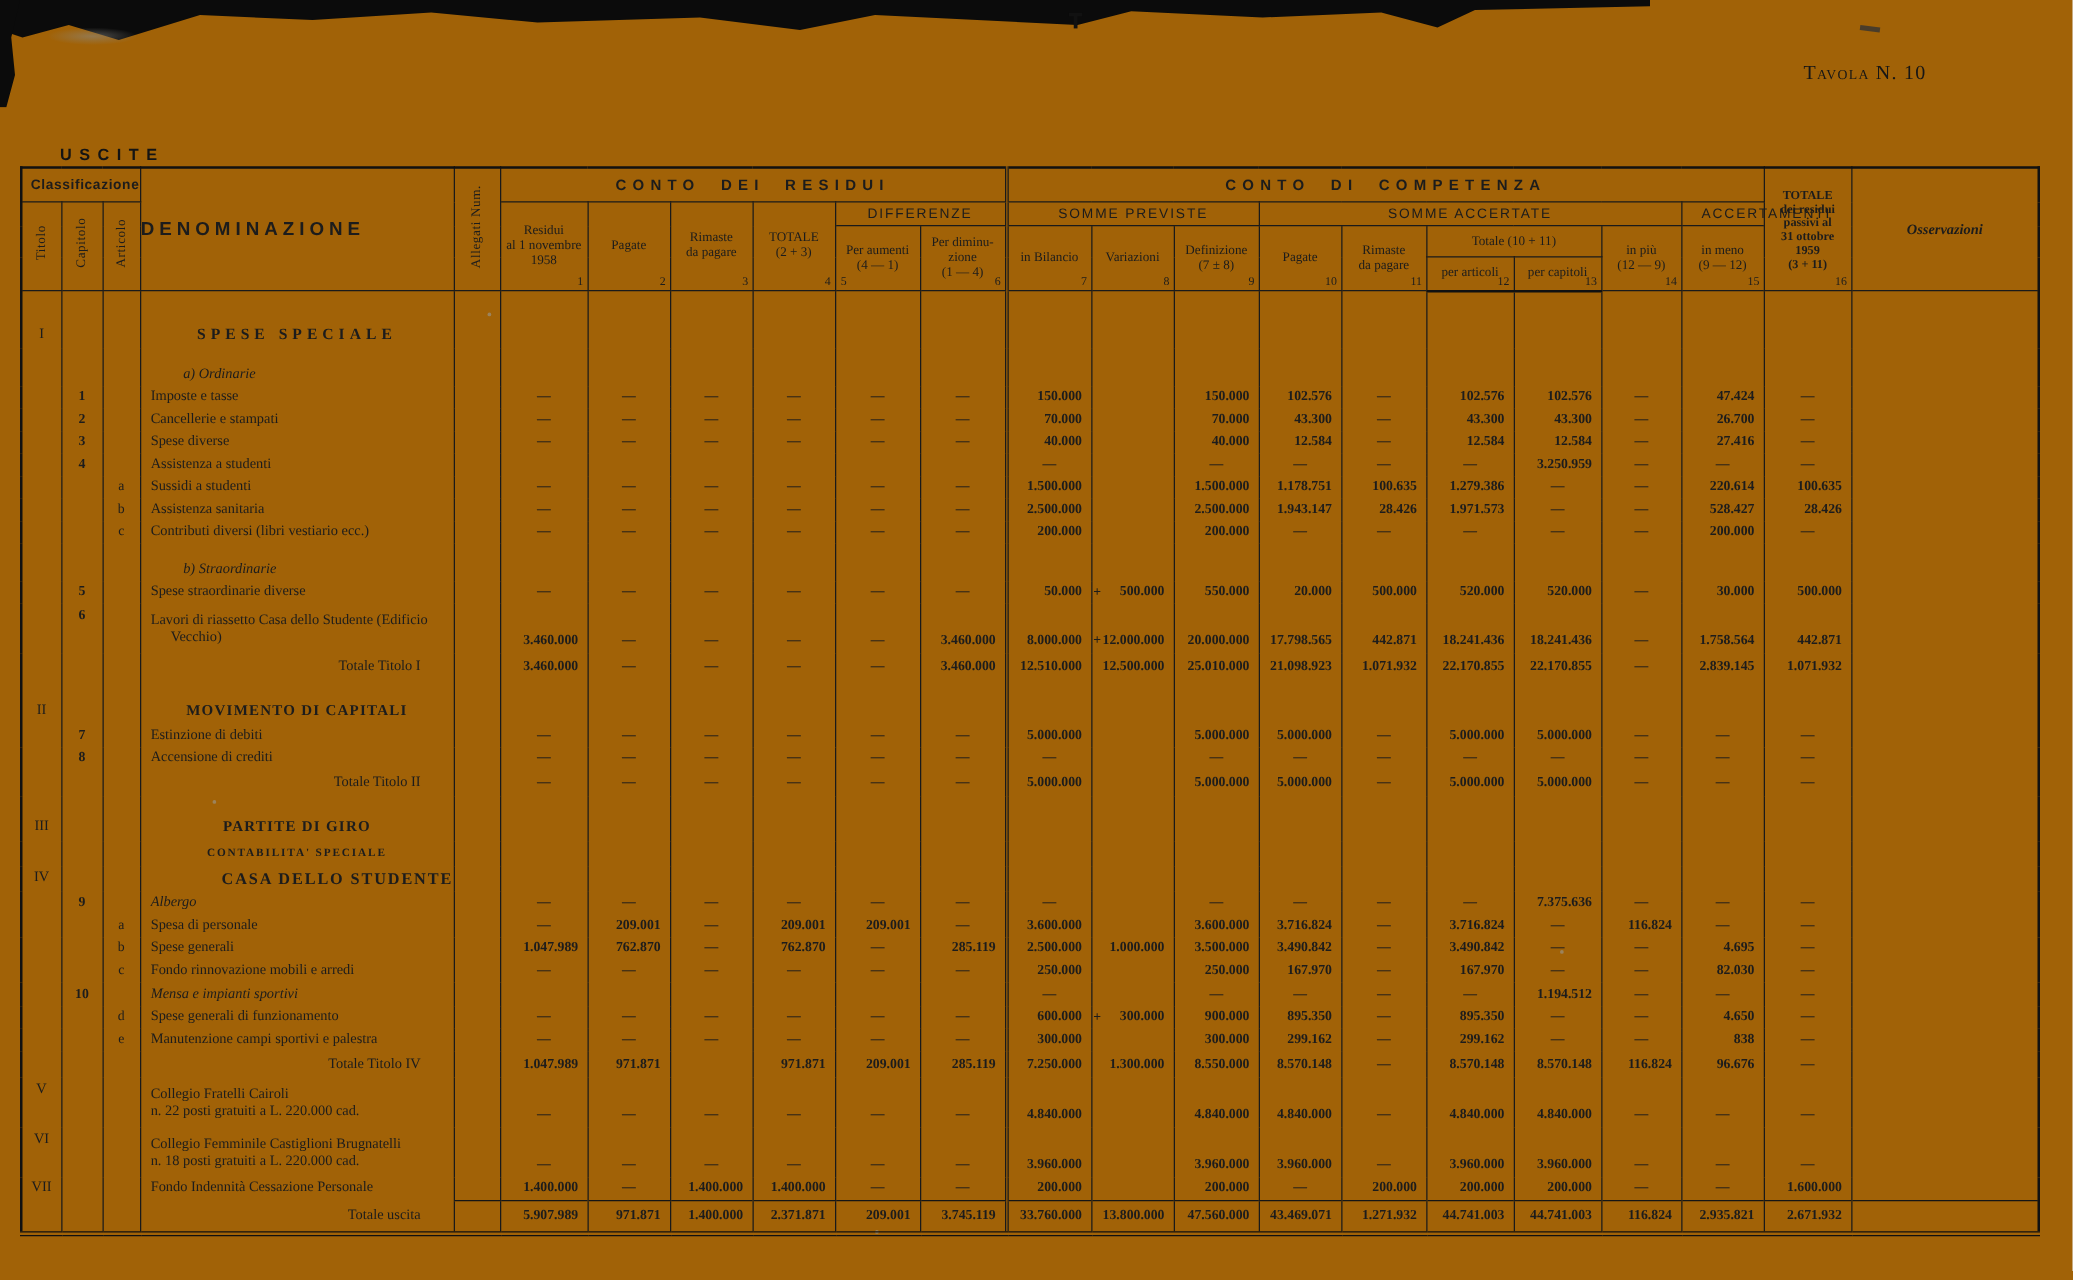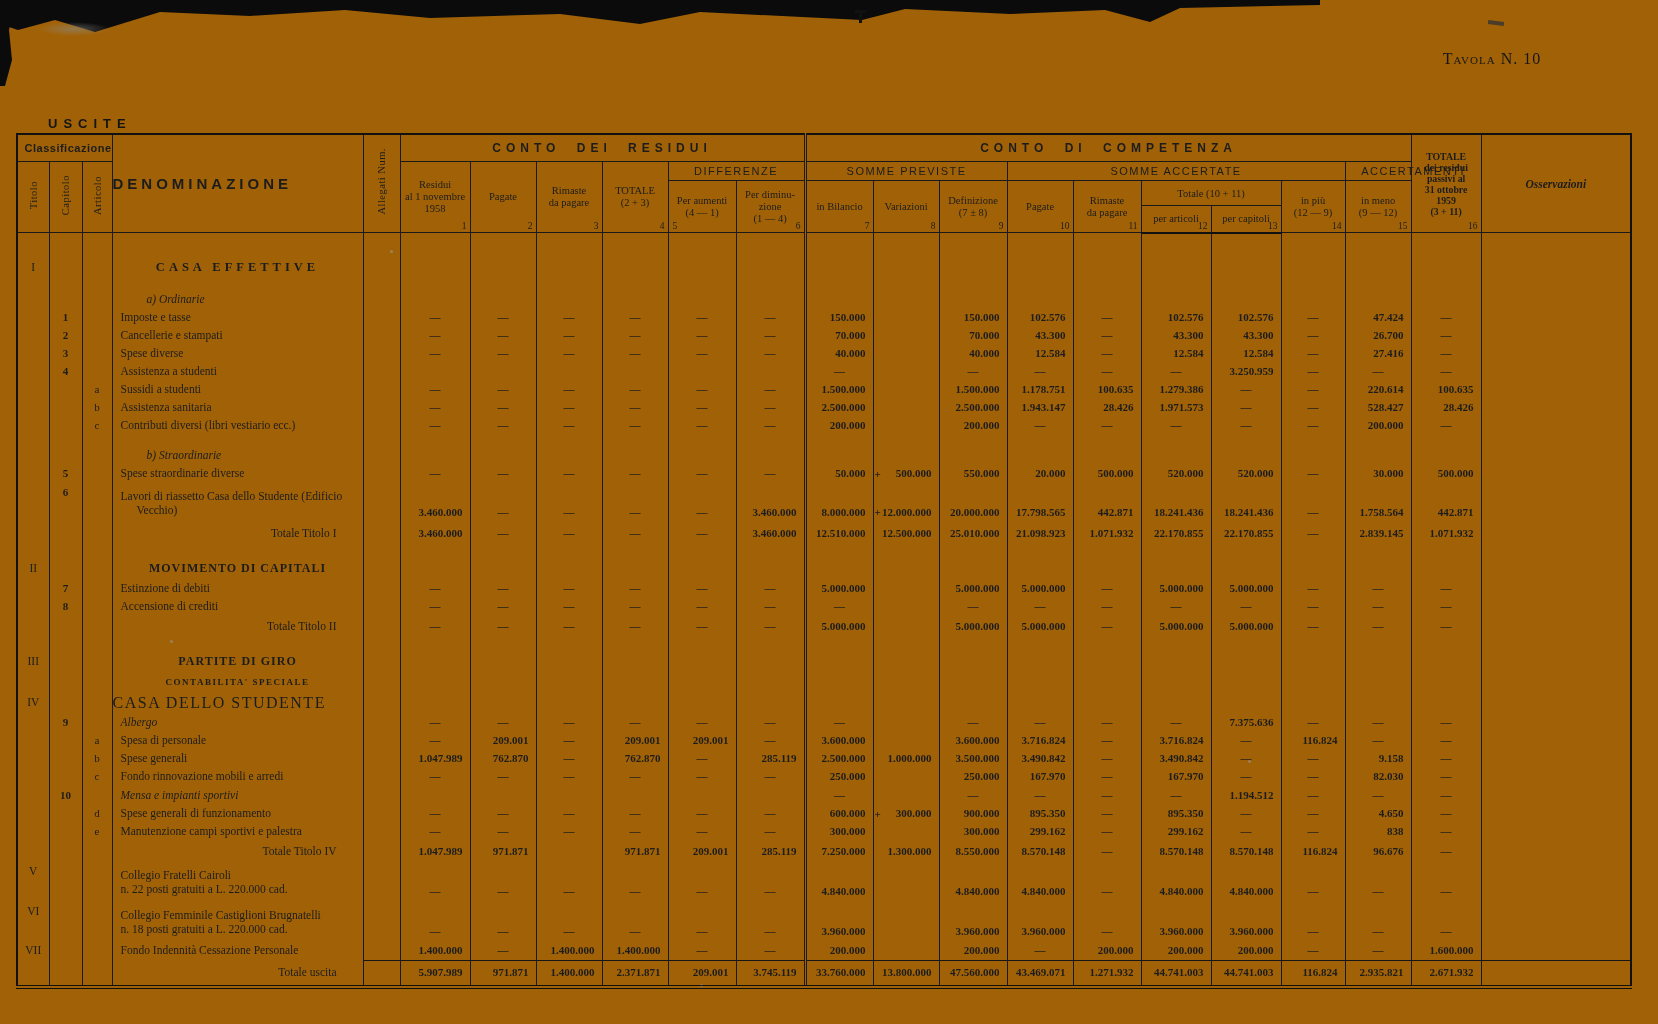--- a/index.html
+++ b/index.html
@@ -65,21 +65,21 @@
   .item2 .cell-t,.item2 .cell-c{vertical-align:top;padding-top:3px;}
   .item2 .dcol{vertical-align:middle;padding-bottom:0;}
   .item2 .plus{top:auto;bottom:4px;transform:none;}
   .total td{height:21px;}
   .total .dtext{text-align:right;padding-right:26px;}
   .title2 td{height:31px;vertical-align:bottom;padding-bottom:5px;}
   .title2 .dtext{text-align:center;font-weight:bold;letter-spacing:1px;font-size:12px;padding-left:0;}
   .subnote td{height:20px;margin-top:32px;}
   .subnote .dtext{text-align:center;font-size:9px;letter-spacing:1.5px;font-weight:bold;padding-left:0;}
   .title3 td{height:20px;}
-  .title3 .dtext{text-align:left;font-weight:normal;letter-spacing:1.5px;font-size:16px;padding-left:0;}
+  .title3 .dtext{text-align:right;font-weight:bold;letter-spacing:1.5px;font-size:13px;padding-left:0;}
   .grandtotal td{height:24px;border-top:1.5px solid #151515;border-bottom:4px double #111;}
   .grandtotal td:nth-child(-n+4){border-top:none;}
   .grandtotal .dtext{text-align:right;padding-right:26px;}
 </style>
 </head>
 <body>
 
 <div class="page">
   <div class="scan-top"></div>
   <div class="scan-corner"></div>
@@ -222,21 +222,21 @@
           <span class="cnum">13</span>
         </th>
       </tr>
     </thead>
     <tbody>
         <tr class="title1">
           <td class="cell-t">I</td>
           <td class="cell-c"></td>
           <td class="cell-a"></td>
           <td class="dcol">
-            <span class="dtext">CASA EFFETTIVE</span>
+            <span class="dtext">SPESE SPECIALE</span>
           </td>
           <td class="cell-al"></td>
           <td class="vcell"></td>
           <td class="vcell"></td>
           <td class="vcell"></td>
           <td class="vcell"></td>
           <td class="vcell"></td>
           <td class="vcell"></td>
           <td class="vcell dlb"></td>
           <td class="vcell"></td>
@@ -812,21 +812,21 @@
           <td class="vcell dash">—</td>
           <td class="vcell num">285.119</td>
           <td class="vcell dlb num">2.500.000</td>
           <td class="vcell num">1.000.000</td>
           <td class="vcell num">3.500.000</td>
           <td class="vcell num">3.490.842</td>
           <td class="vcell dash">—</td>
           <td class="vcell num">3.490.842</td>
           <td class="vcell dash">—</td>
           <td class="vcell dash">—</td>
-          <td class="vcell num">9.158</td>
+          <td class="vcell num">4.695</td>
           <td class="vcell dash">—</td>
           <td class="cell-obs"></td>
         </tr>
         <tr class="item">
           <td class="cell-t"></td>
           <td class="cell-c"></td>
           <td class="cell-a">c</td>
           <td class="dcol">
             <span class="dtext">Fondo rinnovazione mobili e arredi</span>
           </td>

